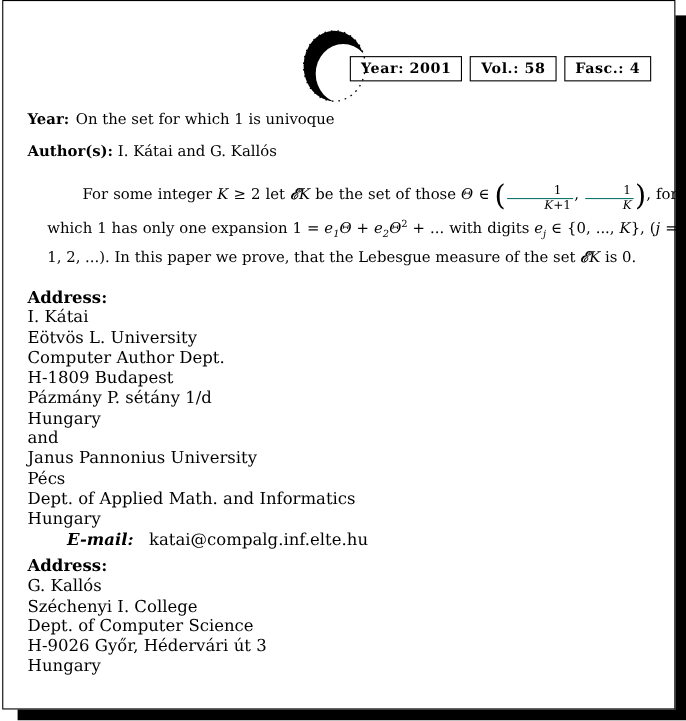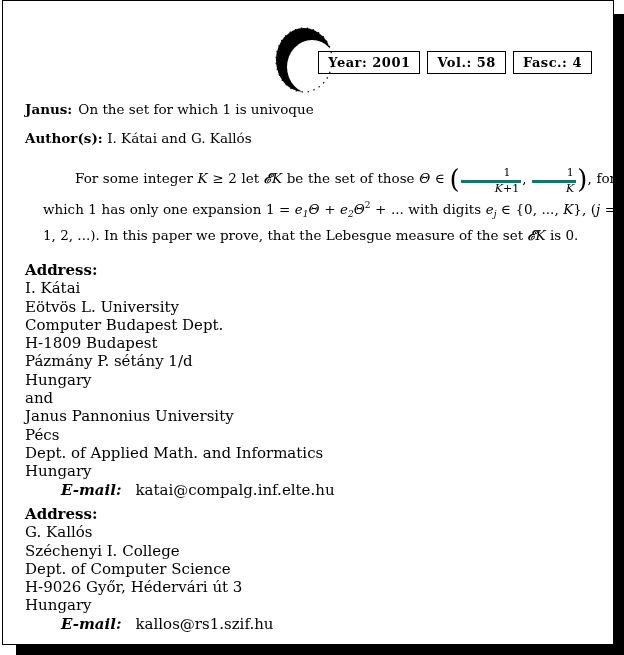--- a/index.html
+++ b/index.html
@@ -75,21 +75,21 @@
   }
   .frac {
     display: inline-block;
     vertical-align: -9px;
     text-align: center;
     font-size: 11px;
     line-height: 1.15;
     margin: 0 1px;
   }
   .frac .num { display: block; }
-  .frac .den { display: block; border-top: 3px solid #0f766e; padding: 0 2px; }
+  .frac .den { display: block; border-top: 1px solid #0f766e; padding: 0 2px; }
 
   .address {
     position: absolute;
     left: 22px;
     font-size: 15px;
     line-height: 18.3px;
   }
   .addr1 { top: 260px; }
   .addr2 { top: 504px; }
   .email-lbl { font-weight: bold; font-style: italic; margin-left: 36px; }
@@ -108,46 +108,45 @@
       <ellipse cx="38" cy="40" rx="25" ry="27" fill="#fff"></ellipse>
       <ellipse cx="30" cy="33" rx="28" ry="32" fill="none" stroke="#000" stroke-width="1.2" stroke-dasharray="1.5 4.5"></ellipse>
     </svg>
 
     <div class="infoboxes">
       <div class="infobox">Year: 2001</div>
       <div class="infobox">Vol.: 58</div>
       <div class="infobox">Fasc.: 4</div>
     </div>
 
-    <div class="titleline"><span class="lbl">Janus:</span><span class="gap"></span><span>On the set for which 1 is univoque</span></div>
+    <div class="titleline"><span class="lbl">Year:</span><span class="gap"></span><span>On the set for which 1 is univoque</span></div>
 
     <div class="authorline"><span class="lbl">Author(s):</span> <span>I. Kátai and G. Kallós</span></div>
 
     <div class="abstract"><span>For some integer </span><span class="mi">K</span><span> ≥ 2 let </span><span class="scriptE">ℰ</span><span class="mi">K</span><span> be the set of those </span><span class="mi">Θ</span><span> ∈ </span><span class="bigp">(</span><span class="frac"><span class="num">1</span><span class="den"><span class="mi">K</span><span>+1</span></span></span><span>, </span><span class="frac"><span class="num">1</span><span class="den"><span class="mi">K</span></span></span><span class="bigp">)</span><span>, for which 1 has only one expansion 1 = </span><span class="mi">e</span><sub class="mi">1</sub><span class="mi">Θ</span><span> + </span><span class="mi">e</span><sub class="mi">2</sub><span class="mi">Θ</span><sup>2</sup><span> + ... with digits </span><span class="mi">e</span><sub class="mi">j</sub><span> ∈ {0, ..., </span><span class="mi">K</span><span>}, (</span><span class="mi">j</span><span> = 1, 2, ...). </span><span>In this paper we prove, that the Lebesgue measure of the set </span><span class="scriptE">ℰ</span><span class="mi">K</span><span> is 0.</span></div>
 
     <div class="address addr1">
       <div class="lbl">Address:</div>
       <div>I. Kátai</div>
       <div>Eötvös L. University</div>
-      <div>Computer Budapest Dept.</div>
+      <div>Computer Author Dept.</div>
       <div>H-1809 Budapest</div>
       <div>Pázmány P. sétány 1/d</div>
       <div>Hungary</div>
       <div>and</div>
       <div>Janus Pannonius University</div>
       <div>Pécs</div>
       <div>Dept. of Applied Math. and Informatics</div>
       <div>Hungary</div>
       <div><span class="email-lbl">E-mail:</span><span class="email-val">katai@compalg.inf.elte.hu</span></div>
     </div>
 
     <div class="address addr2">
       <div class="lbl">Address:</div>
       <div>G. Kallós</div>
       <div>Széchenyi I. College</div>
       <div>Dept. of Computer Science</div>
       <div>H-9026 Győr, Hédervári út 3</div>
       <div>Hungary</div>
-      <div><span class="email-lbl">E-mail:</span><span class="email-val">kallos@rs1.szif.hu</span></div>
     </div>
 
   </div>
 </div>
 
 </body></html>

